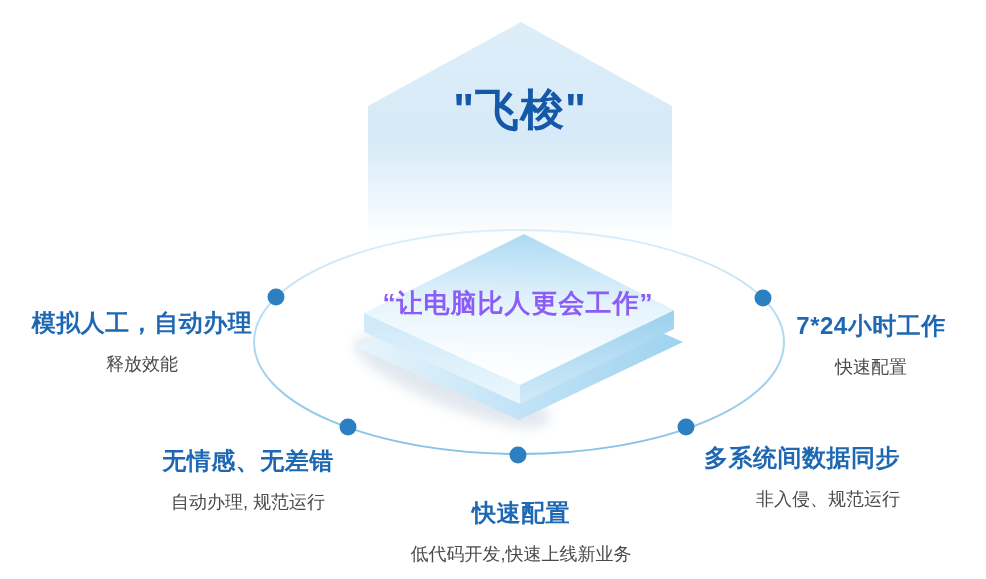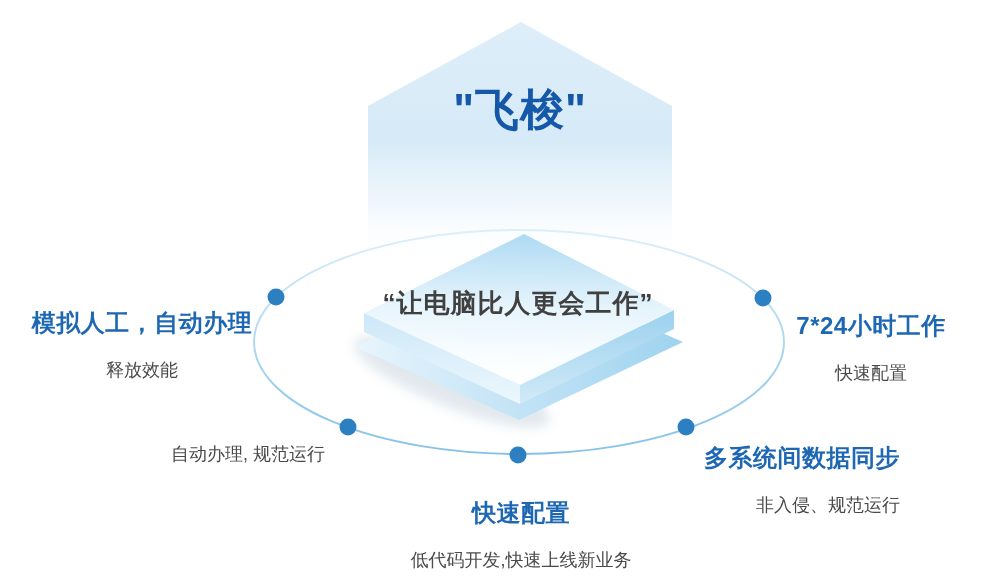--- a/index.html
+++ b/index.html
@@ -29,38 +29,38 @@
     top: 86px;
     color: #1558a7;
     font-weight: bold;
     font-size: 44px;
     line-height: 48px;
     letter-spacing: 1px;
   }
   .slogan {
     left: 518px;
     top: 286px;
-    color: #404040;
+    color: #8b5cf6;
     font-weight: bold;
     font-size: 26px;
     letter-spacing: 1px;
   }
   .feature .f-title {
     color: #1e68b3;
     font-weight: bold;
     font-size: 24px;
     line-height: 26px;
     letter-spacing: 0.5px;
     margin-top: 28px;
   }
   .feature .f-sub {
     color: #4a4a4a;
     font-size: 18px;
     line-height: 20px;
-    margin-top: 24px;
+    margin-top: 18px;
   }
   .feature-left   { left: 142px; top: 282px; }
   .feature-right  { left: 871px; top: 285px; }
   .feature-bleft  { left: 248px; top: 420px; }
   .feature-bright { left: 802px; top: 417px; text-align: right; }
   .feature-bcenter{ left: 521px; top: 472px; }
 </style>
 </head>
 <body>
 
@@ -133,20 +133,21 @@
     <div class="f-title">模拟人工，自动办理</div>
     <div class="f-sub">释放效能</div>
   </div>
 
   <div class="abs center feature feature-right">
     <div class="f-title">7*24小时工作</div>
     <div class="f-sub">快速配置</div>
   </div>
 
   <div class="abs center feature feature-bleft">
+    <div class="f-title">无情感、无差错</div>
     <div class="f-sub">自动办理, 规范运行</div>
   </div>
 
   <div class="abs center feature feature-bright">
     <div class="f-title">多系统间数据同步</div>
     <div class="f-sub">非入侵、规范运行</div>
   </div>
 
   <div class="abs center feature feature-bcenter">
     <div class="f-title">快速配置</div>

